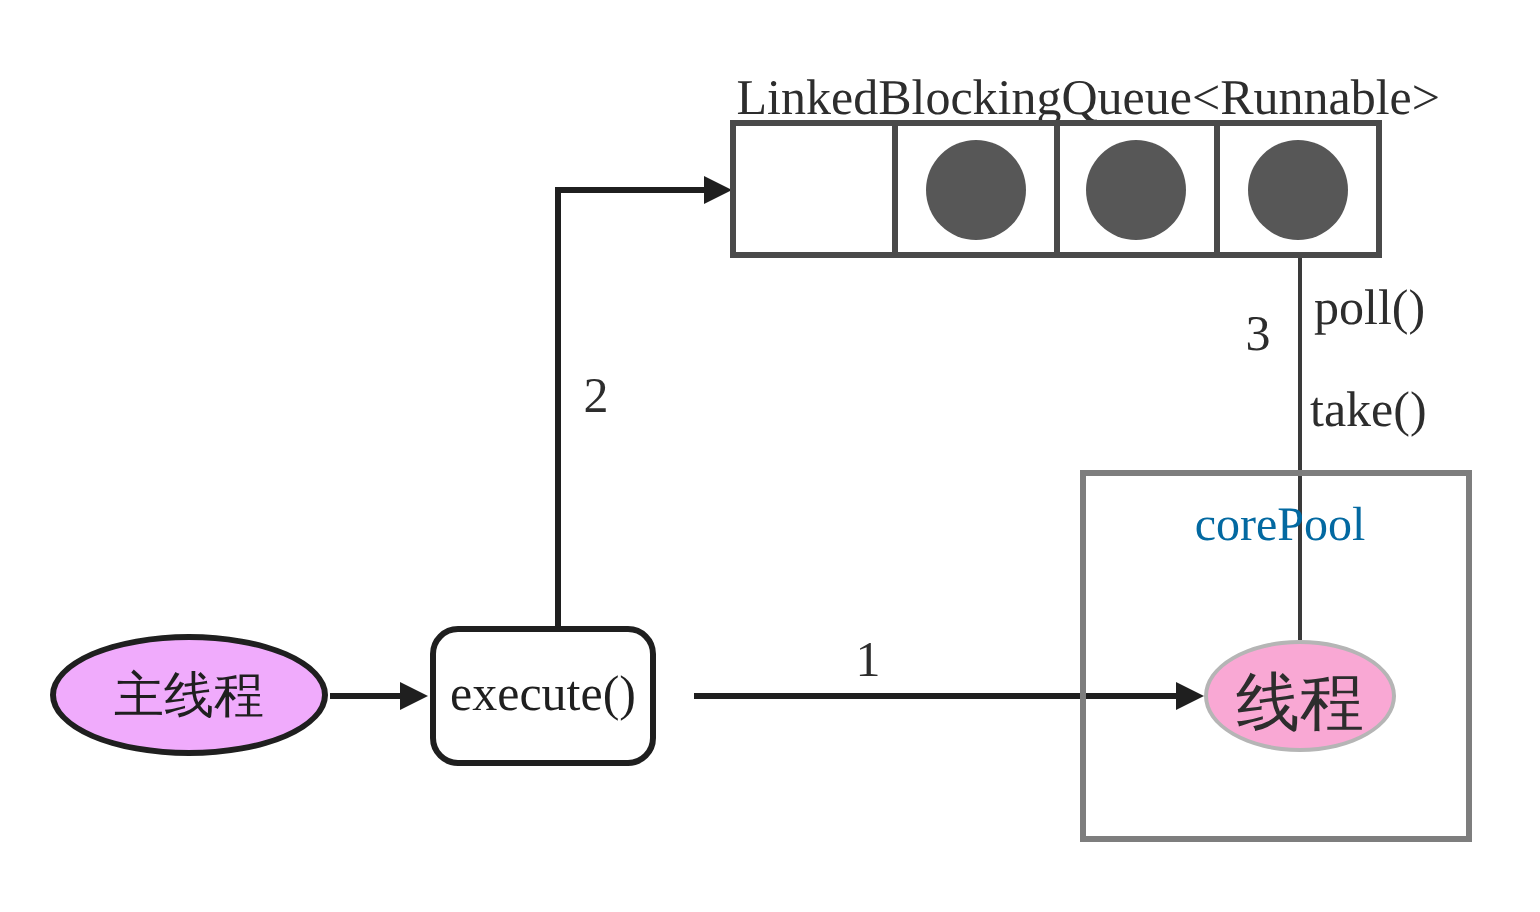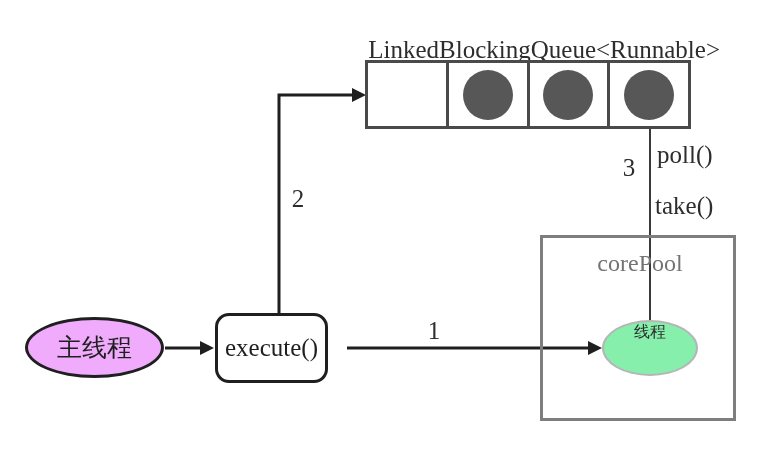--- a/index.html
+++ b/index.html
@@ -31,27 +31,27 @@
   .task-circle{
     width:50px;height:50px;border-radius:50%;background:#575757;
   }
   
   .corepool-box{
     left:540px;top:235px;width:196px;height:186px;
     border:3px solid #7e7e7e;background:transparent;
   }
   .corepool-label{
     left:540px;top:250px;width:200px;height:26px;
-    text-align:center;font-size:24px;line-height:26px;color:#737373;
+    text-align:center;font-size:24px;line-height:26px;color:#0369a1;
   }
   .thread-ellipse{
     left:602px;top:320px;width:96px;height:56px;
     border:2px solid #b5b5b5;border-radius:50%;
-    display:flex;align-items:flex-start;justify-content:center;
-    font-size:16px;color:#2d2d2d;background:#86efac;
+    display:flex;align-items:flex-end;justify-content:center;
+    font-size:32px;color:#2d2d2d;background:#f9a8d4;
   }
   
   .main-ellipse{
     left:25px;top:317px;width:139px;height:61px;
     border:3px solid #1f1f1f;border-radius:50%;
     display:flex;align-items:center;justify-content:center;
     font-size:25px;color:#1f1f1f;background:#f0abfc;
   }
   .execute-box{
     left:215px;top:313px;width:113px;height:70px;

